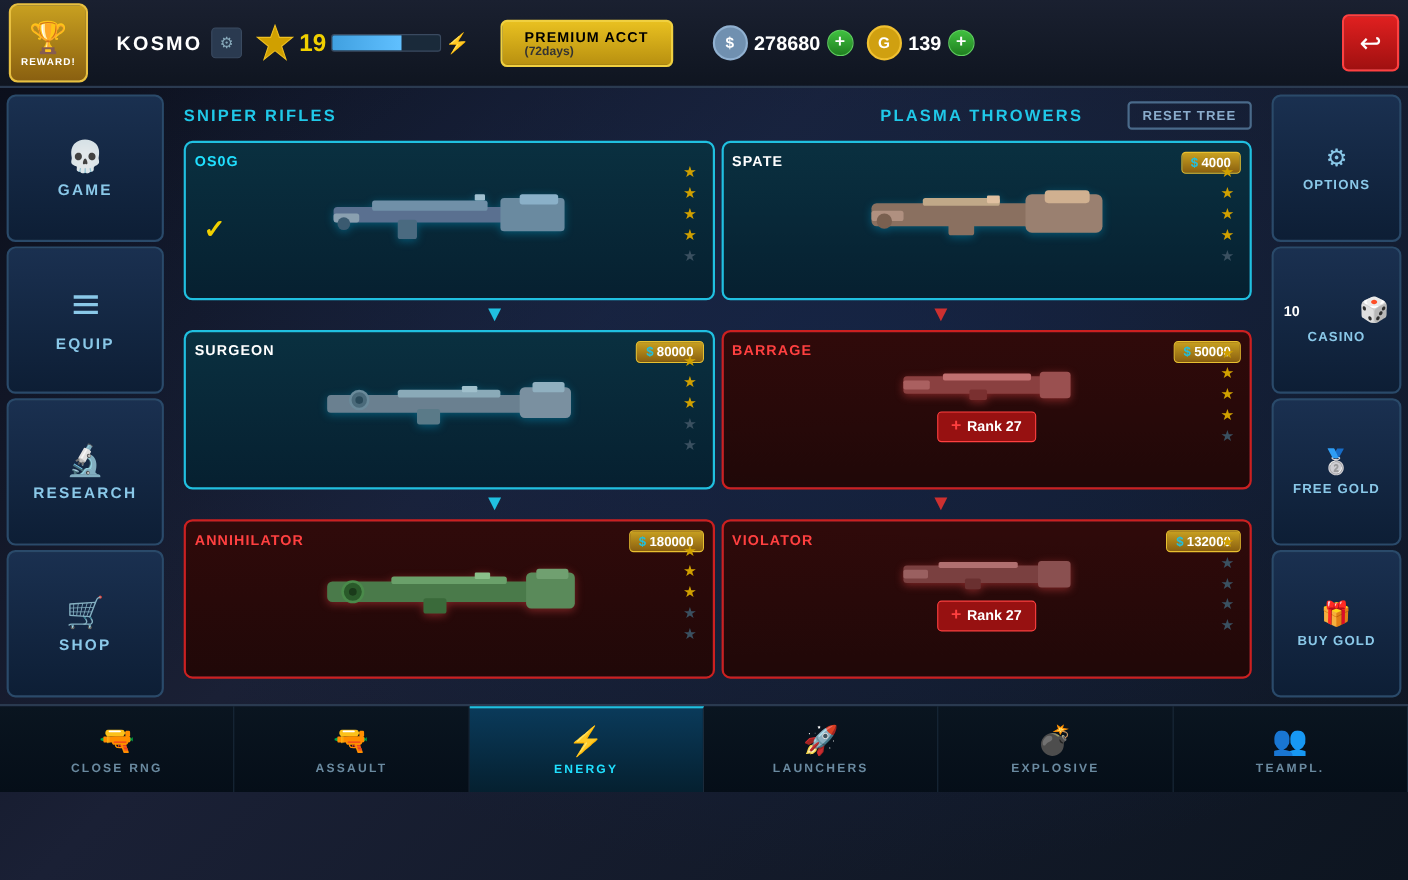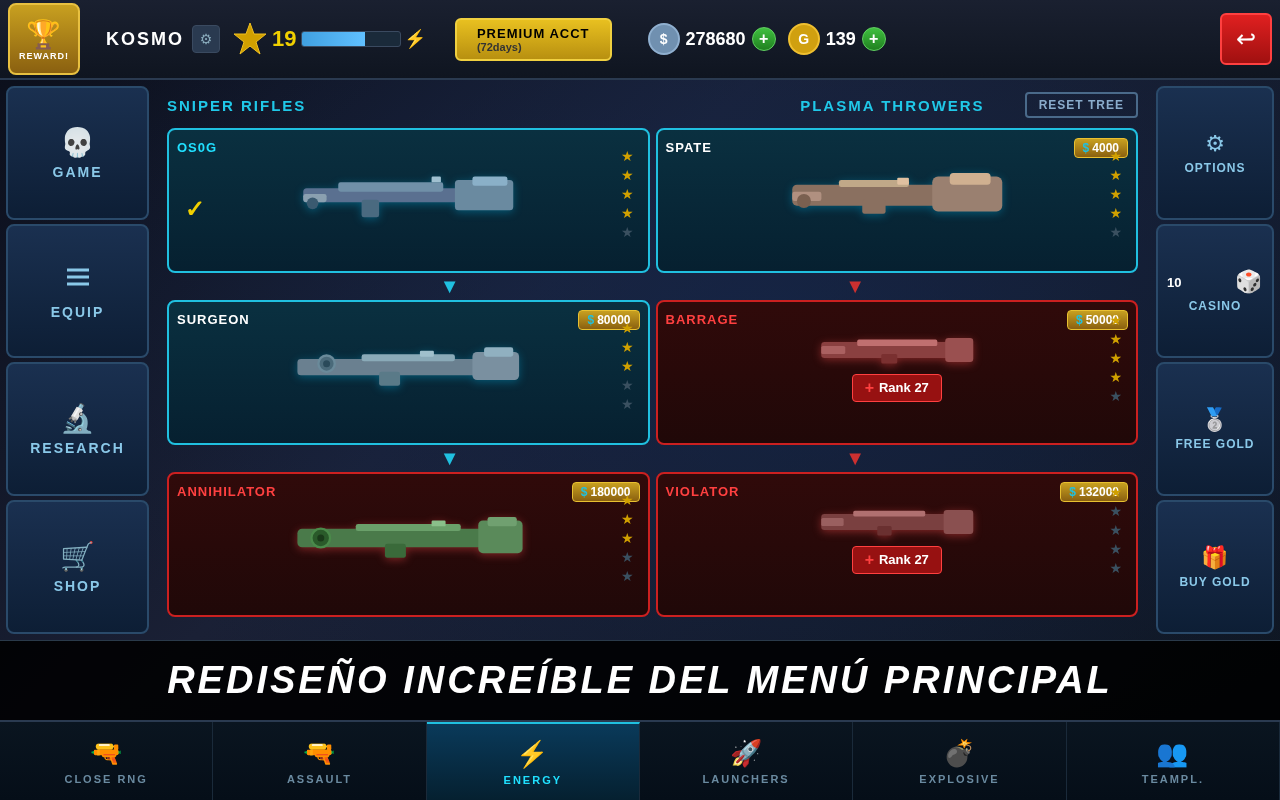--- a/index.html
+++ b/index.html
@@ -737,23 +737,20 @@
             <span class="star empty">★</span>
             <span class="star empty">★</span>
           </div>
         </div>
       </div>
     </div>
   </div>
 </div>
 
 <div class="bottom-bar">
-  <div class="bottom-banner">
-    <span class="banner-text">REDISEÑO INCREÍBLE DEL MENÚ PRINCIPAL</span>
-  </div>
   <div class="bottom-tabs">
     <div class="bottom-tab">
       <span class="tab-icon">🔫</span>
       <span class="tab-label">CLOSE RNG</span>
     </div>
     <div class="bottom-tab">
       <span class="tab-icon">🔫</span>
       <span class="tab-label">ASSAULT</span>
     </div>
     <div class="bottom-tab active">

